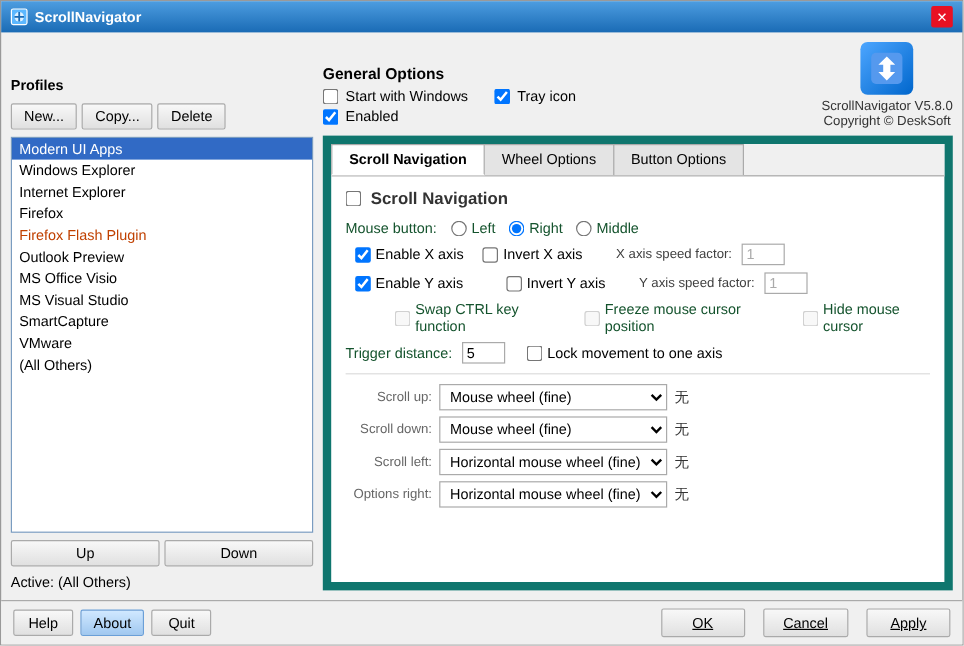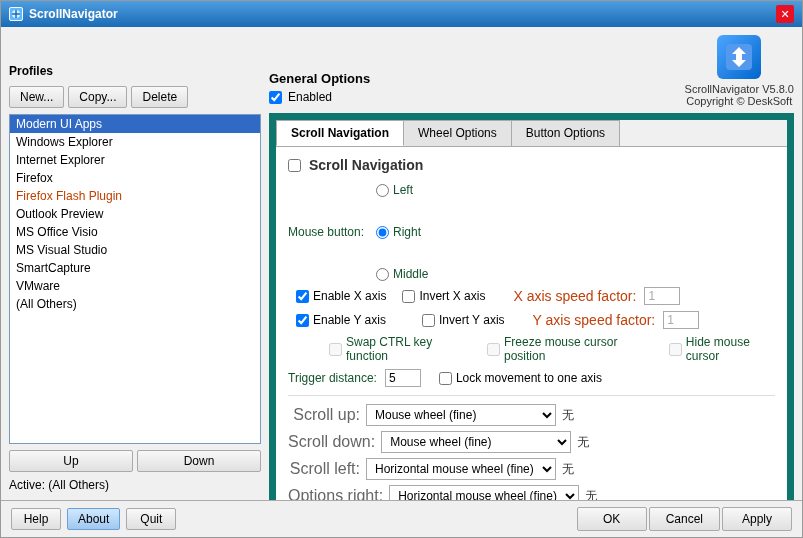--- a/index.html
+++ b/index.html
@@ -232,42 +232,41 @@
       gap: 8px;
       margin-bottom: 6px;
     }
     .form-label {
       color: #666;
       font-size: 12px;
       min-width: 80px;
     }
     .radio-group {
       display: flex;
-      gap: 28px;
-      flex-direction: column;
+      gap: 11px;
     }
     .radio-item {
       display: flex;
       align-items: center;
       gap: 4px;
     }
     .check-group {
       display: flex;
       gap: 16px;
     }
     .check-item {
       display: flex;
       align-items: center;
       gap: 4px;
       font-size: 12px;
     }
     .check-item.disabled { color: #aaa; margin-left: 41px; }
     .speed-label {
-      color: #c2410c;
-      font-size: 14px;
+      color: #404040;
+      font-size: 11px;
     }
     .speed-input {
       width: 36px;
       border: 1px solid #aaa;
       padding: 1px 3px;
       font-size: 12px;
       color: #aaa;
     }
     .trigger-row {
       display: flex;
@@ -287,21 +286,21 @@
       margin: 8px 0;
     }
     .scroll-row {
       display: flex;
       align-items: center;
       gap: 6px;
       margin-bottom: 5px;
     }
     .scroll-row-label {
       color: #666;
-      font-size: 16px;
+      font-size: 11px;
       min-width: 72px;
       text-align: right;
     }
     .scroll-select {
       width: 190px;
       border: 1px solid #aaa;
       padding: 2px 4px;
       font-size: 12px;
       background: white;
     }
@@ -318,21 +317,22 @@
       align-items: center;
       background: #f0f0f0;
       flex-shrink: 0;
     }
     .bottom-left {
       display: flex;
       gap: 6px;
     }
     .bottom-right {
       display: flex;
-      gap: 2px;
+      gap: 15px;
+      text-decoration: underline;
     }
     .btn-ok {
       min-width: 70px;
       padding: 4px 16px;
       background: linear-gradient(to bottom, #f8f8f8, #e0e0e0);
       border: 1px solid #aaa;
       cursor: pointer;
       font-size: 12px;
       border-radius: 2px;
     }
@@ -397,20 +397,26 @@
         <span>Active:</span>
         <span>(All Others)</span>
       </div>
     </div>
 
     <div class="right-panel">
 
       <div class="general-options">
         <div class="general-left">
           <div class="general-title">General Options</div>
+          <div class="checkbox-row">
+            <input type="checkbox" id="sww" style="">
+            <label for="sww">Start with Windows</label>
+            <input type="checkbox" id="tray" checked="" style="margin-left: 16px;">
+            <label for="tray">Tray icon</label>
+          </div>
           <div class="checkbox-row">
             <input type="checkbox" id="enabled" checked="" style="">
             <label for="enabled">Enabled</label>
           </div>
         </div>
         <div class="scroll-logo">
           <div class="scroll-logo-icon">
             <svg width="30" height="30" viewBox="0 0 30 30">
               <rect x="2" y="2" width="26" height="26" rx="4" fill="#5599ee"></rect>
               <path d="M15 5 L22 12 L18 12 L18 18 L22 18 L15 25 L8 18 L12 18 L12 12 L8 12 Z" fill="white"></path>

